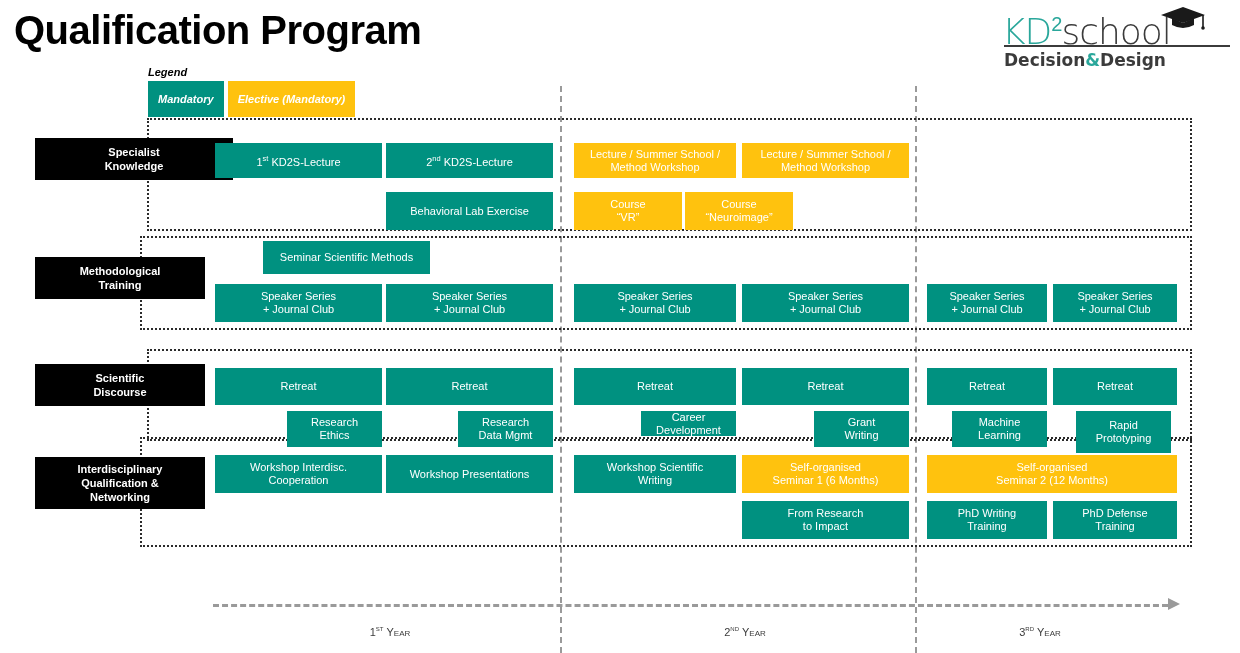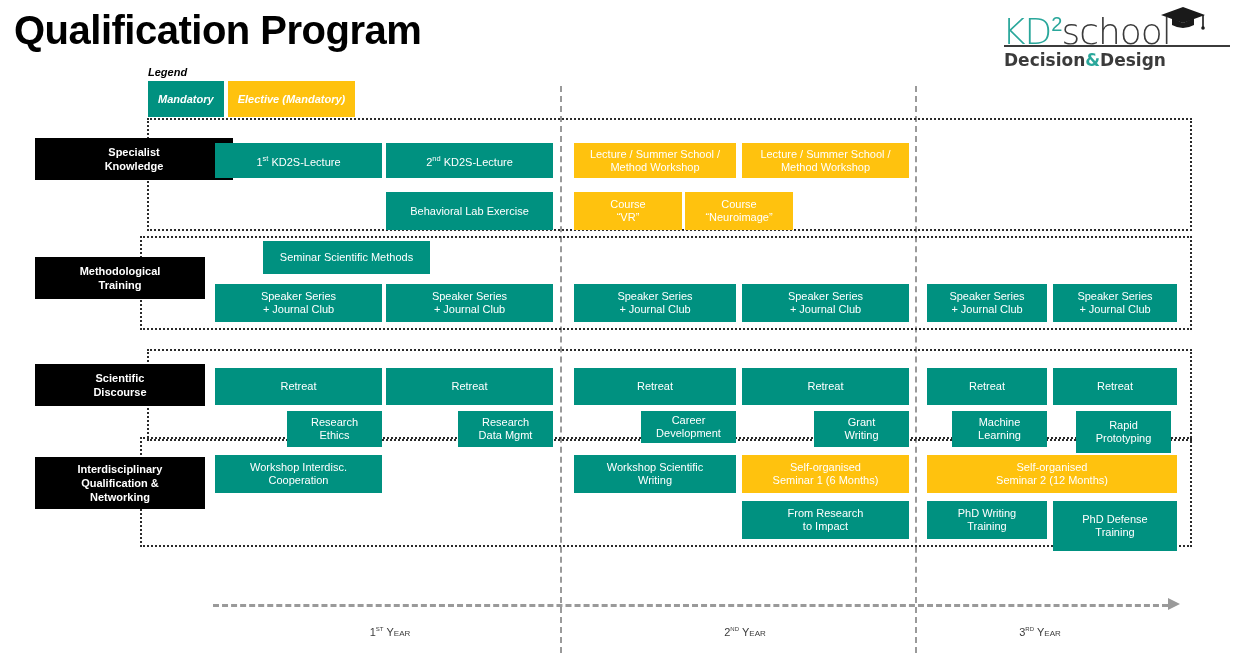--- a/index.html
+++ b/index.html
@@ -216,57 +216,60 @@
   <div class="blk teal" style="left:1053px; top:368px; width:124px; height:37px;">
     <span>Retreat</span>
   </div>
 
   <div class="blk teal" style="left:287px; top:411px; width:95px; height:36px;">
     <span><span>Research</span><br><span>Ethics</span></span>
   </div>
   <div class="blk teal" style="left:458px; top:411px; width:95px; height:36px;">
     <span><span>Research</span><br><span>Data Mgmt</span></span>
   </div>
-  <div class="blk teal" style="left:641px; top:411px; width:95px; height:32px;">
+  <div class="blk teal" style="left:641px; top:411px; width:95px; height:25px;">
     <span><span>Career</span><br><span>Development</span></span>
   </div>
   <div class="blk teal" style="left:814px; top:411px; width:95px; height:36px;">
     <span><span>Grant</span><br><span>Writing</span></span>
   </div>
   <div class="blk teal" style="left:952px; top:411px; width:95px; height:36px;">
     <span><span>Machine</span><br><span>Learning</span></span>
   </div>
   <div class="blk teal" style="left:1076px; top:411px; width:95px; height:42px;">
     <span><span>Rapid</span><br><span>Prototyping</span></span>
   </div>
 
   <div class="rowlabel" style="left:35px; top:457px; width:170px; height:52px;">
     <span><span>Interdisciplinary</span><br><span>Qualification &amp;</span><br><span>Networking</span></span>
   </div>
 
   <div class="blk teal" style="left:215px; top:455px; width:167px; height:38px;">
     <span><span>Workshop Interdisc.</span><br><span>Cooperation</span></span>
   </div>
+  <div class="blk teal" style="left:386px; top:455px; width:167px; height:38px;">
+    <span>Workshop Presentations</span>
+  </div>
   <div class="blk teal" style="left:574px; top:455px; width:162px; height:38px;">
     <span><span>Workshop Scientific</span><br><span>Writing</span></span>
   </div>
   <div class="blk yellow" style="left:742px; top:455px; width:167px; height:38px;">
     <span><span>Self-organised</span><br><span>Seminar 1 (6 Months)</span></span>
   </div>
   <div class="blk yellow" style="left:927px; top:455px; width:250px; height:38px;">
     <span><span>Self-organised</span><br><span>Seminar 2 (12 Months)</span></span>
   </div>
 
   <div class="blk teal" style="left:742px; top:501px; width:167px; height:38px;">
     <span><span>From Research</span><br><span>to Impact</span></span>
   </div>
   <div class="blk teal" style="left:927px; top:501px; width:120px; height:38px;">
     <span><span>PhD Writing</span><br><span>Training</span></span>
   </div>
-  <div class="blk teal" style="left:1053px; top:501px; width:124px; height:50px;text-align:center;">
+  <div class="blk teal" style="left:1053px; top:501px; width:124px; height:38px;text-align:center;">
     <span><span>PhD Defense</span><br><span>Training</span></span>
   </div>
 
 
   <div class="timeline"></div>
   <div class="arrow"></div>
 
   <div class="yearlabel" style="left:300px; width:180px;">
     <span>1</span><sup>st</sup>&nbsp;<span>Year</span>
   </div>

